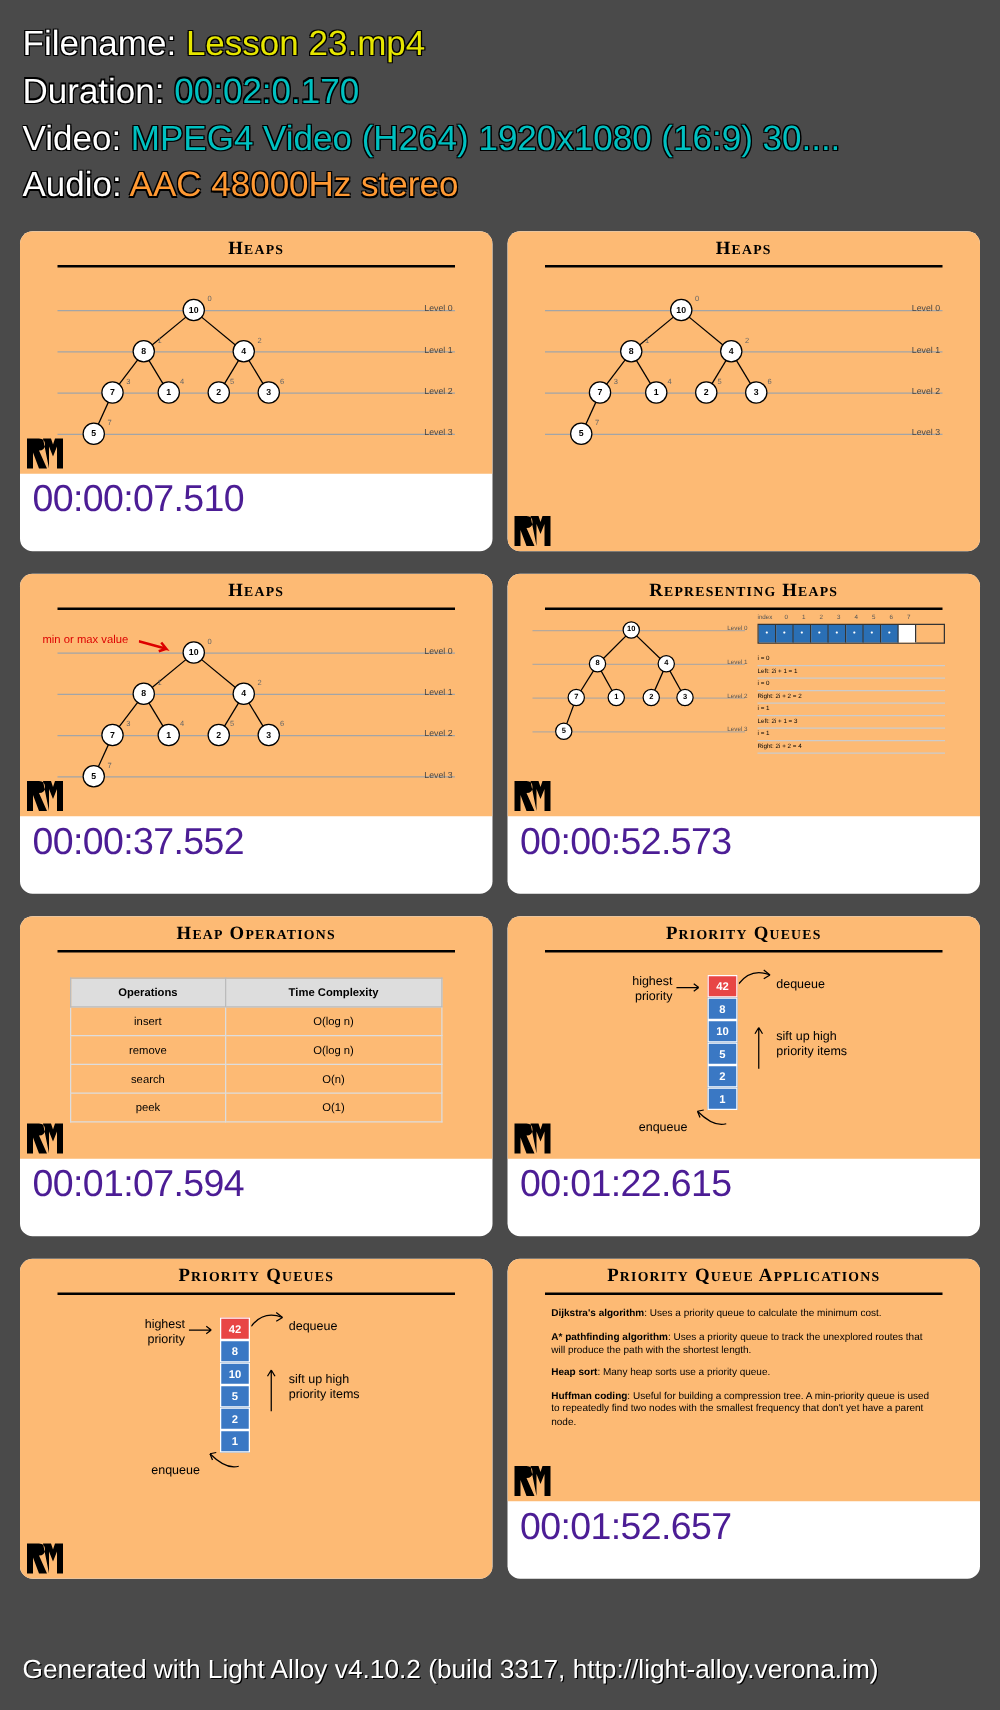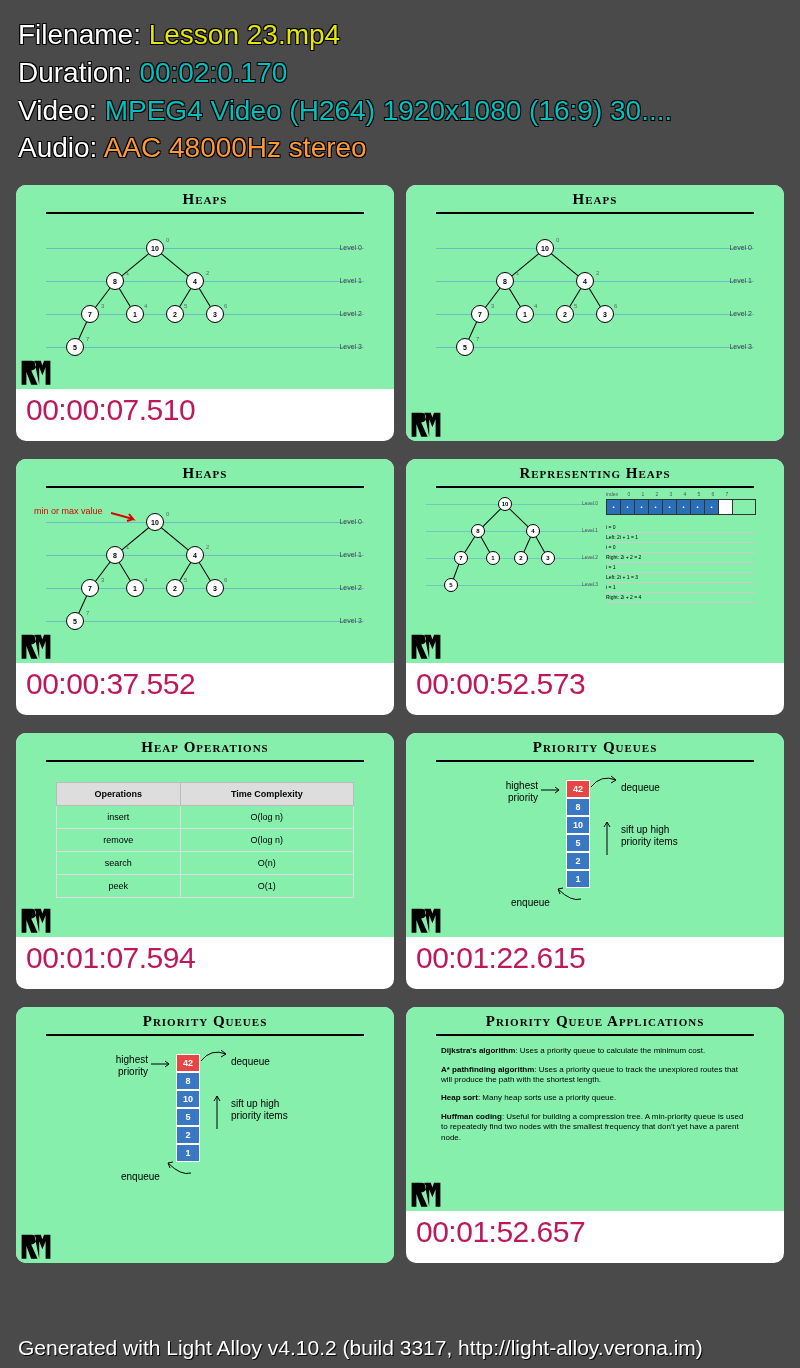--- a/index.html
+++ b/index.html
@@ -46,27 +46,27 @@
     background: #fff;
     border-radius: 10px;
     overflow: hidden;
     height: 256px;
     display: flex;
     flex-direction: column;
   }
   .frame {
     flex: 1;
     position: relative;
-    background: #86efac;
+    background: #fdba74;
     overflow: hidden;
   }
   .timestamp {
     font-size: 30px;
-    color: #be185d;
-    padding: 4px 10px 14px 10px;
+    color: #4c1d95;
+    padding: 4px 10px 24px 10px;
     font-weight: 400;
     letter-spacing: -0.5px;
   }
   .rw-logo {
     position: absolute;
     left: 4px;
     bottom: 2px;
     width: 32px;
     height: 30px;
   }
@@ -223,21 +223,21 @@
   .rep-formulas {
     margin-top: 8px;
     font-size: 5px;
     line-height: 1.8;
   }
   .rep-formulas div {
     border-bottom: 1px solid #ccc;
   }
   .footer {
     position: absolute;
-    bottom: 8px;
+    bottom: 20px;
     left: 18px;
     right: 10px;
     color: #fff;
     font-size: 21px;
     text-shadow: 1px 1px 0 #000;
   }
   .curved-arrow {
     position: absolute;
     z-index: 2;
   }

